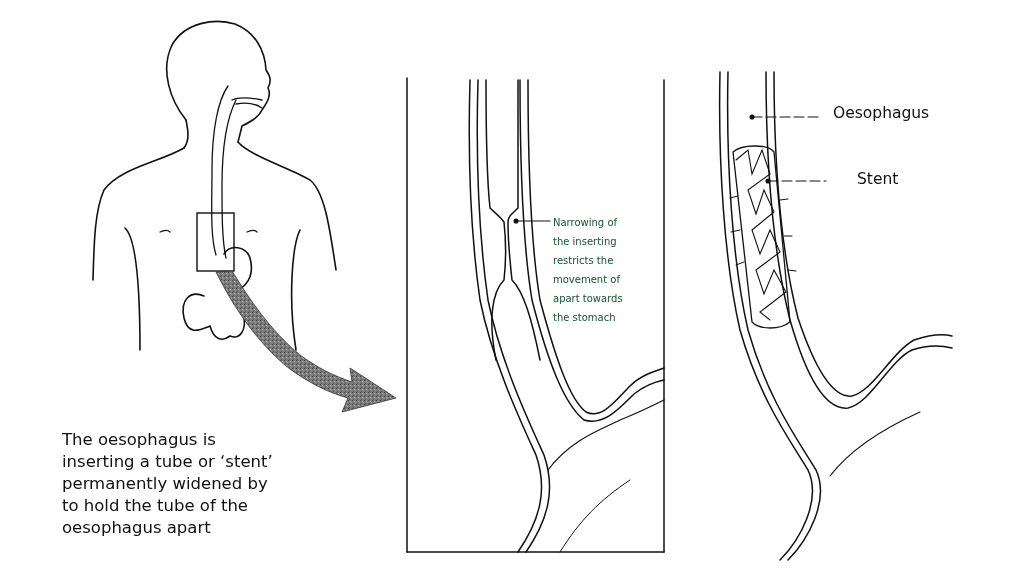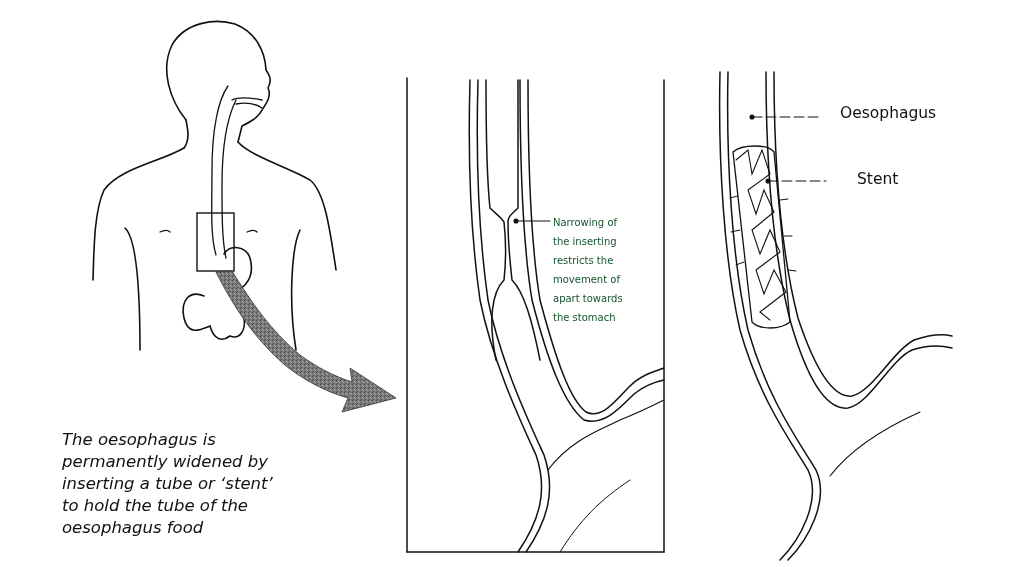--- a/index.html
+++ b/index.html
@@ -1,23 +1,23 @@
 <!DOCTYPE html>
 <html><head>
 <meta charset="utf-8">
 <style>
   html, body { margin: 0; padding: 0; background: #ffffff; }
   body { width: 1024px; height: 581px; position: relative; overflow: hidden; font-family: "DejaVu Sans", sans-serif; color: #111; }
   svg.art { position: absolute; left: 0; top: 0; }
   .caption { position: absolute; left: 62px; top: 429px; width: 260px; font-size: 16.5px; line-height: 22px; color: #111; }
-  .caption span { display: block; white-space: nowrap; font-style: italic; }
+  .caption span { display: block; white-space: nowrap; }
   .note { position: absolute; left: 553px; top: 213px; font-size: 10px; line-height: 19px; color: #14532d; }
   .note span { display: block; white-space: nowrap; }
   .lbl { position: absolute; font-size: 15.5px; color: #111; white-space: nowrap; }
-  .lbl-oes { left: 833px; top: 104px; margin-left: 7px; }
+  .lbl-oes { left: 833px; top: 104px; }
   .lbl-stent { left: 837px; top: 170px; margin-left: 20px; }
 </style>
 </head>
 <body>
 
 <svg class="art" width="1024" height="581" viewBox="0 0 1024 581">
   <defs>
     <pattern id="grain" width="4" height="4" patternUnits="userSpaceOnUse">
       <rect width="4" height="4" fill="#7a7a7a"></rect>
       <rect x="0" y="0" width="1" height="1" fill="#444"></rect>
@@ -92,24 +92,24 @@
     <circle cx="752" cy="117" r="1.8" fill="#111"></circle>
     <line x1="768" y1="181" x2="826" y2="181" stroke-dasharray="10 4" stroke-width="1.1"></line>
     <circle cx="768" cy="181" r="1.8" fill="#111"></circle>
 
     <path d="M830 476 C850 450,880 430,920 412" stroke-width="1.1"></path>
   </g>
 </svg>
 
 <div class="caption">
   <span>The oesophagus is</span>
+  <span>inserting a tube or ‘stent’</span>
   <span>permanently widened by</span>
-  <span>inserting a tube or ‘stent’</span>
   <span>to hold the tube of the</span>
-  <span>oesophagus food</span>
+  <span>oesophagus apart</span>
 </div>
 
 <div class="note">
   <span>Narrowing of</span>
   <span>the inserting</span>
   <span>restricts the</span>
   <span>movement of</span>
   <span>apart towards</span>
   <span>the stomach</span>
 </div>

